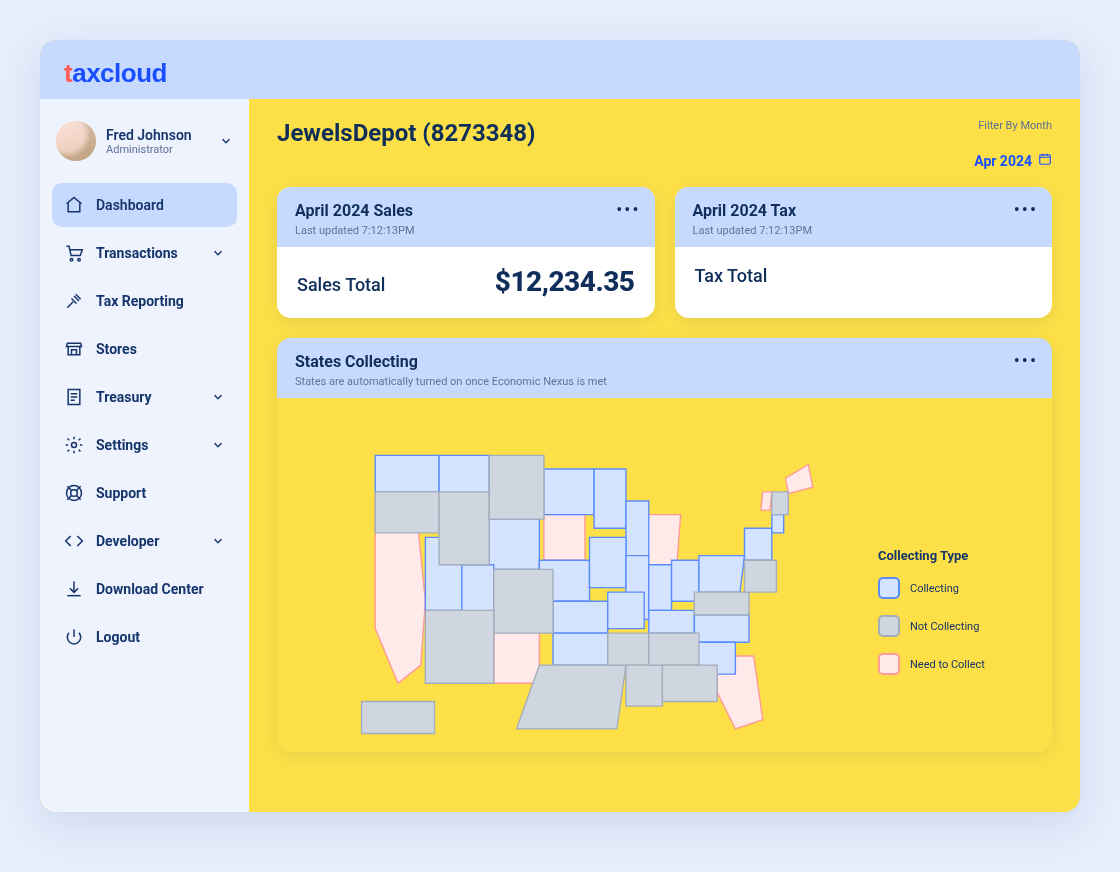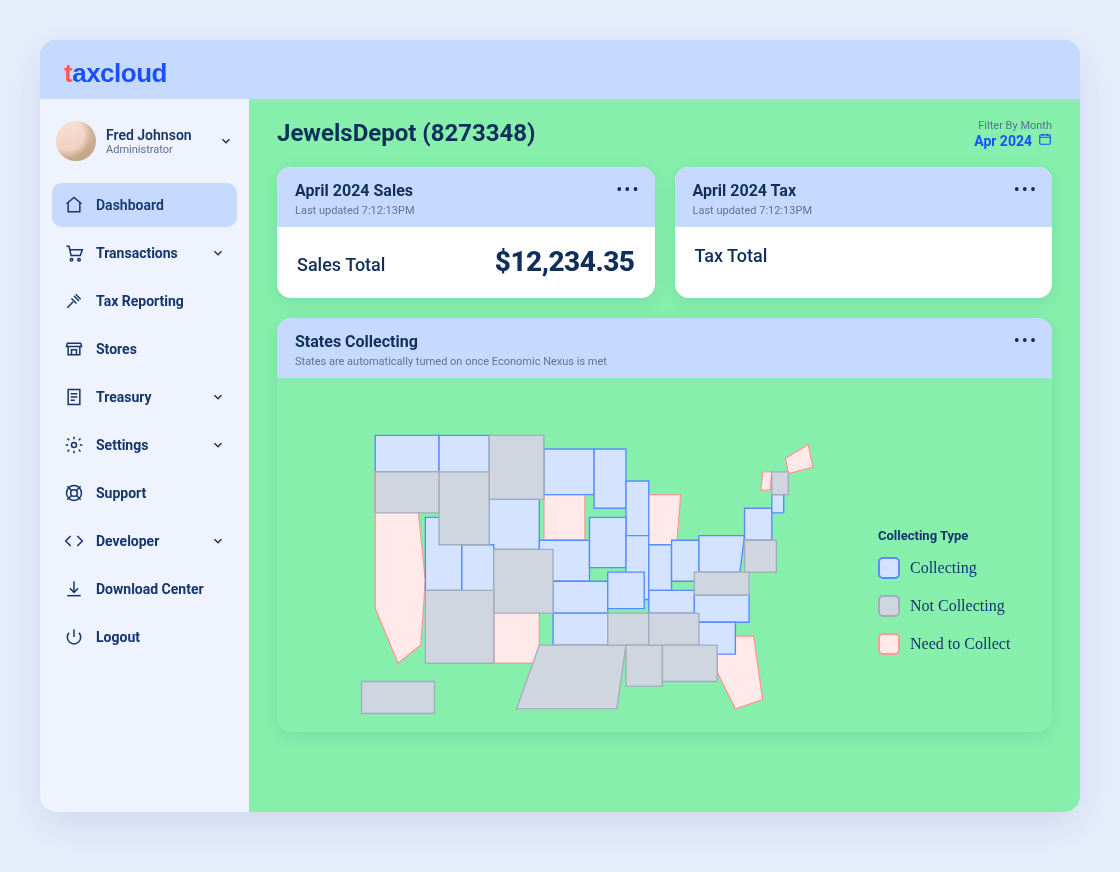--- a/index.html
+++ b/index.html
@@ -7,21 +7,21 @@
     font-family: -apple-system, BlinkMacSystemFont, "Segoe UI", Roboto, Helvetica, Arial, sans-serif;
     background: #e6eefc;
     width: 1120px;
     height: 872px;
     overflow: hidden;
     padding: 40px;
   }
   .app {
     width: 1040px;
     height: 772px;
-    background: #86efac;
+    background: #fde047;
     border-radius: 16px;
     overflow: hidden;
     box-shadow: 0 12px 40px rgba(30,60,120,0.12);
     display: flex;
     flex-direction: column;
   }
   .topbar {
     background: #c6d9ff;
     padding: 18px 24px 10px 24px;
   }
@@ -114,20 +114,21 @@
   .filter {
     text-align: right;
     font-size: 11px;
     color: #5a7096;
   }
   .filter-month {
     display: flex; align-items: center; gap: 6px;
     font-size: 14px; font-weight: 700; color: #1a4fff;
     justify-content: flex-end;
     cursor: pointer;
+    margin-top: 20px;
   }
   .kpis {
     display: flex; gap: 20px; margin-bottom: 20px;
   }
   .card {
     flex: 1;
     border-radius: 14px;
     background: #fff;
     box-shadow: 0 4px 16px rgba(30,60,120,0.10);
     overflow: hidden;
@@ -156,21 +157,21 @@
   .kpi-value { font-size: 28px; color: #0f2e5a; font-weight: 800; letter-spacing: -0.5px; }
 
   .map-card { border-radius: 14px; overflow: hidden; box-shadow: 0 4px 16px rgba(30,60,120,0.10); }
   .map-body { padding: 30px 24px 10px 24px; display: flex; align-items:flex-start; }
   .map-svg { flex: 1; }
   .legend {
     width: 150px; flex: none;
     margin-top: 120px;
   }
   .legend-title { font-size: 13px; font-weight: 700; color: #15356c; margin-bottom: 14px; }
-  .legend-item { display: flex; align-items: center; gap: 10px; margin-bottom: 16px; font-size: 16px; color: #15356c; font-family: Liberation Serif, serif; }
+  .legend-item { display: flex; align-items: center; gap: 10px; margin-bottom: 16px; font-size: 11px; color: #15356c; }
   .legend-sw {
     width: 22px; height: 22px; border-radius: 5px;
   }
   .sw-collect { background: #d4e3ff; border: 2px solid #5a8cff; }
   .sw-notcollect { background: #cfd6e0; border: 2px solid #a3adbb; }
   .sw-need { background: #ffe9e9; border: 2px solid #ff9a9a; }
   .chev svg, .user-chevron svg { display:block }
 </style>
 </head>
 <body>

